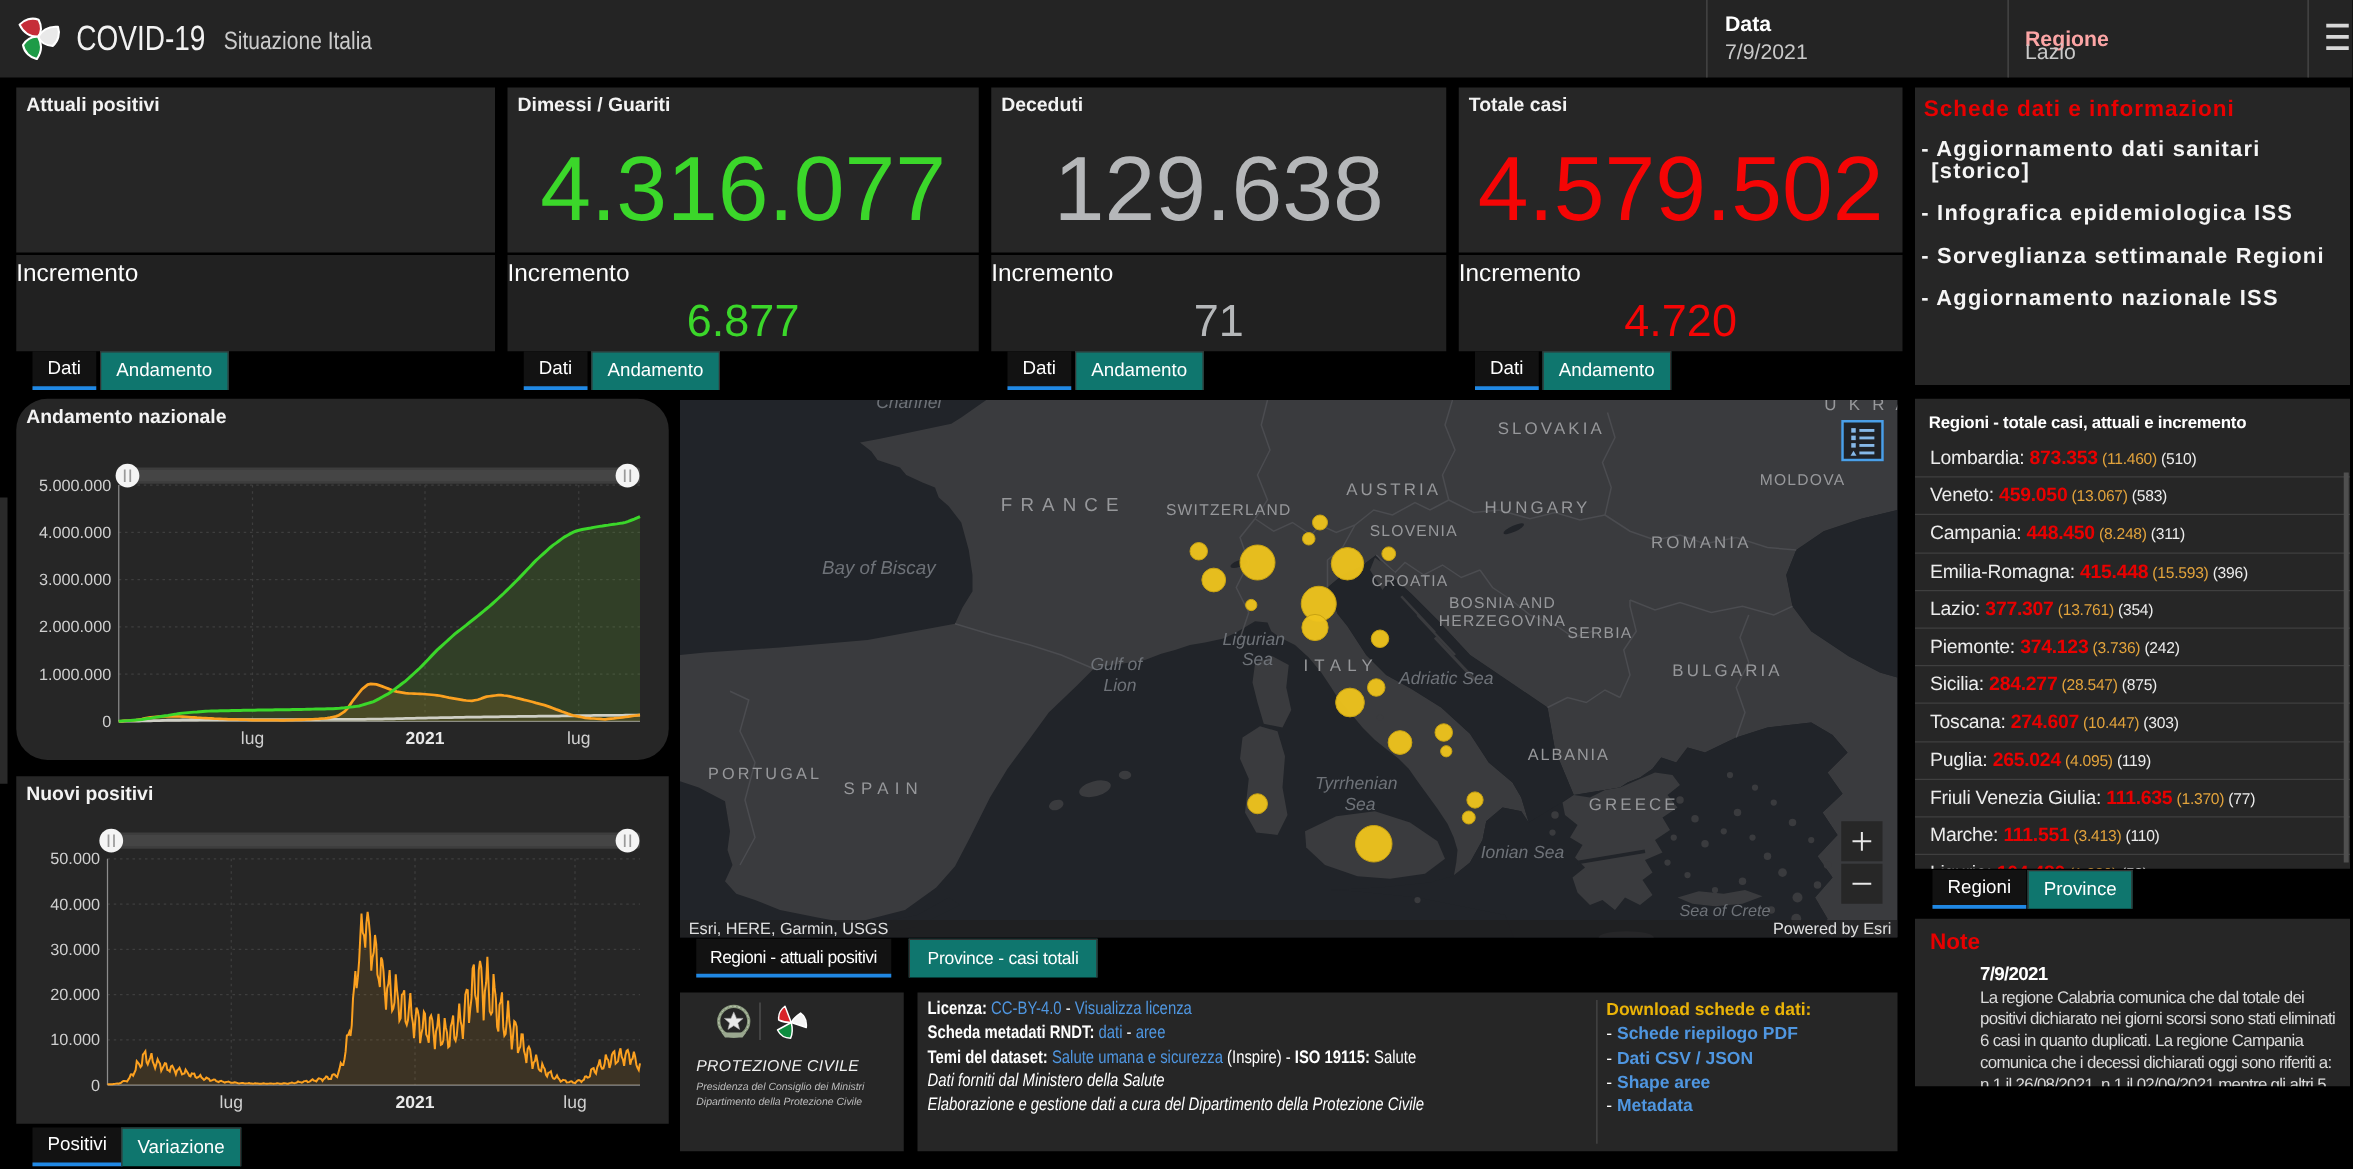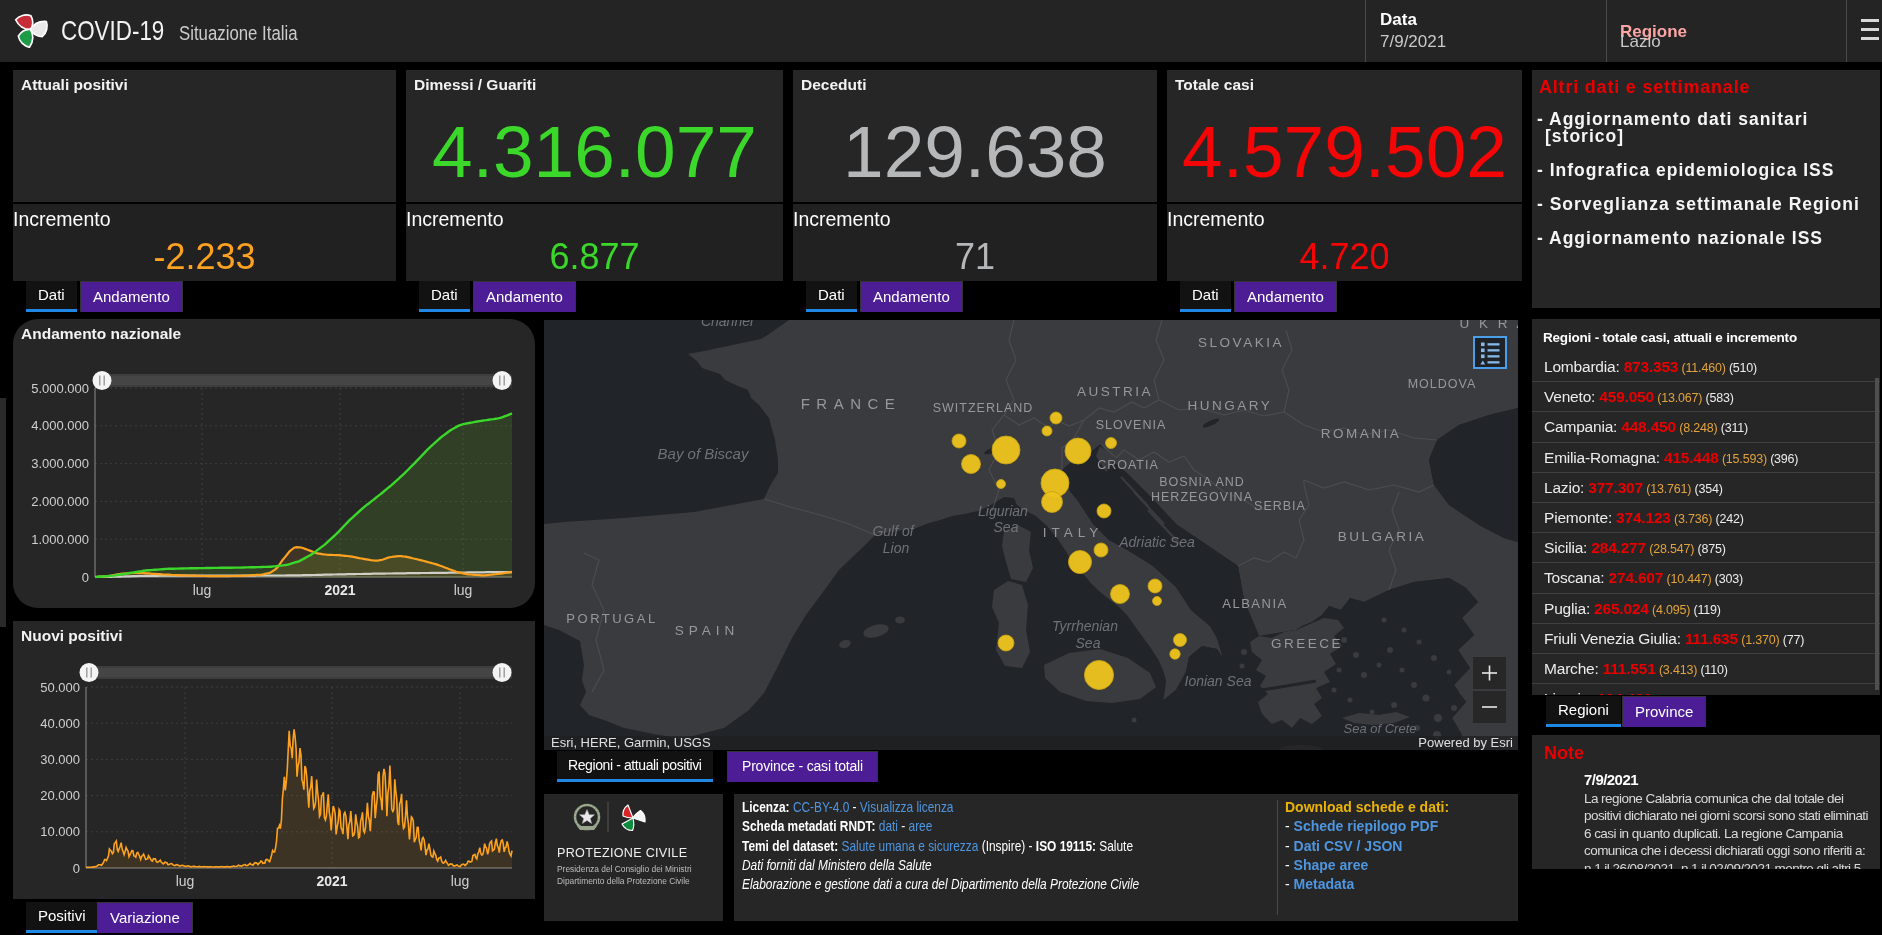--- a/index.html
+++ b/index.html
@@ -2,21 +2,21 @@
 <html><head>
 <meta charset="utf-8">
 <style>
   * { margin:0; padding:0; box-sizing:border-box; }
   html,body { width:1882px; height:935px; background:#000; overflow:hidden;
     font-family:"Liberation Sans", sans-serif; }
   .abs { position:absolute; }
   .panel { position:absolute; background:#262626; }
   .ptitle { position:absolute; left:8px; top:6px; font-size:15.5px; font-weight:bold; color:#f3f3f3; }
   .tab { position:absolute; height:31px; line-height:29px; font-size:15px; color:#fff;
-         padding:0 12px; background:#4c1d95; border:1px solid #343434; border-bottom:none; white-space:nowrap; }
+         padding:0 12px; background:#0f766e; border:1px solid #343434; border-bottom:none; white-space:nowrap; }
   .tab.active { background:#121212; border:none; border-bottom:3px solid #2088e4; line-height:28px; }
   .bignum { position:absolute; width:100%; text-align:center; font-size:73px; }
   .inclbl { position:absolute; width:100%; text-align:left; top:4px; font-size:19.5px; color:#fdfdfd; }
   .incval { position:absolute; width:100%; text-align:center; top:32px; font-size:36px; }
   .c-orange { color:#fca120; }
   .c-green  { color:#3bd72a; }
   .c-gray   { color:#b5b7b9; }
   .c-red    { color:#f50505; }
   .link { color:#4f96e0; }
   svg text { font-family:"Liberation Sans", sans-serif; }
@@ -47,21 +47,20 @@
   <div class="abs" style="left:1861px;top:19px;width:18px;height:2.5px;background:#d8d8d8;"></div>
   <div class="abs" style="left:1861px;top:28px;width:18px;height:2.5px;background:#d8d8d8;"></div>
   <div class="abs" style="left:1861px;top:37px;width:18px;height:2.5px;background:#d8d8d8;"></div>
 </div>
 
 <div class="panel" style="left:13px;top:70px;width:383px;height:132px;">
   <div class="ptitle">Attuali positivi</div>
 </div>
 <div class="panel" style="left:13px;top:204px;width:383px;height:77px;background:#212121;">
   <div class="inclbl">Incremento</div>
-    <div class="incval c-orange">-2.233</div>
 </div>
 <div class="tab active" style="left:26px;top:281px;">Dati</div>
 <div class="tab" style="left:80px;top:281px;">Andamento</div>
 
 <div class="panel" style="left:406px;top:70px;width:377px;height:132px;">
   <div class="ptitle">Dimessi / Guariti</div>
   <div class="bignum c-green" style="top:40px;">4.316.077</div>
 </div>
 <div class="panel" style="left:406px;top:204px;width:377px;height:77px;background:#212121;">
   <div class="inclbl">Incremento</div>
@@ -86,21 +85,21 @@
   <div class="bignum c-red" style="top:40px;">4.579.502</div>
 </div>
 <div class="panel" style="left:1167px;top:204px;width:355px;height:77px;background:#212121;">
   <div class="inclbl">Incremento</div>
     <div class="incval c-red">4.720</div>
 </div>
 <div class="tab active" style="left:1180px;top:281px;">Dati</div>
 <div class="tab" style="left:1234px;top:281px;">Andamento</div>
 
 <div class="panel" style="left:1532px;top:70px;width:348px;height:238px;">
-  <div class="abs" style="left:7px;top:7px;font-size:18px;letter-spacing:0.8px;font-weight:bold;color:#e80000;">Altri dati e settimanale</div>
+  <div class="abs" style="left:7px;top:7px;font-size:18px;letter-spacing:0.8px;font-weight:bold;color:#e80000;">Schede dati e informazioni</div>
   <div class="abs" style="left:5px;top:41px;font-size:17.5px;font-weight:bold;color:#f5f5f5;line-height:17px;letter-spacing:1px;">
     <p style="margin-bottom:17px;">- Aggiornamento dati sanitari<br><span style="margin-left:8px;">[storico]</span></p>
     <p style="margin-bottom:17px;">- Infografica epidemiologica ISS</p>
     <p style="margin-bottom:17px;">- Sorveglianza settimanale Regioni</p>
     <p>- Aggiornamento nazionale ISS</p>
   </div>
 </div>
 
 <div class="abs" style="left:0;top:398px;width:6px;height:229px;background:#2a2a2a;"></div>
 
@@ -352,21 +351,21 @@
 <div class="tab" style="left:1622px;top:696px;">Province</div>
 
 <div class="panel" style="left:1532px;top:735px;width:348px;height:134px;overflow:hidden;">
   <div class="abs" style="left:12px;top:8px;font-size:18px;font-weight:bold;color:#e80000;">Note</div>
   <div class="abs" style="left:52px;top:36px;width:296px;font-size:13.5px;line-height:17.5px;color:#dadada;letter-spacing:-0.55px;white-space:nowrap;">
     <b style="color:#fff;font-size:15px;">7/9/2021</b><br>
     La regione Calabria comunica che dal totale dei<br>positivi dichiarato nei giorni scorsi sono stati eliminati<br>6 casi in quanto duplicati. La regione Campania<br>comunica che i decessi dichiarati oggi sono riferiti a:<br>n.1 il 26/08/2021, n.1 il 02/09/2021 mentre gli altri 5<br>sono riconducibili alle ultime 48 ore. La regione<br>Emilia-Romagna comunica che dal totale dei positivi<br>dichiarato nei giorni scorsi, sono stati eliminati 5 casi,<br>in quanto 4 giudicati non casi e 1 perché duplicato.
   </div>
 </div>
 
-<div class="panel" style="left:544px;top:794px;width:179px;height:127px;">
+<div class="panel" style="left:544px;top:794px;width:179px;height:127px;font-style:italic;">
 
   <svg class="abs" style="left:12px;top:6px;" width="160" height="115" viewBox="0 0 160 115">
     <g transform="translate(31,17)">
       <circle cx="0" cy="0" r="12" fill="none" stroke="#8a9a7e" stroke-width="2.6"></circle>
       <circle cx="0" cy="0" r="12" fill="none" stroke="#c2ccb8" stroke-width="0.8" stroke-dasharray="2,1.5"></circle>
       <path d="M0,-7.5 L2.2,-2.3 L7.5,-2.3 L3.3,1.45 L4.65,6.5 L0,3.5 L-4.65,6.5 L-3.3,1.45 L-7.5,-2.3 L-2.2,-2.3 Z" fill="#e8e8e8" stroke="#aaa" stroke-width="0.5"></path>
       <path d="M-10,9 L10,9 L7,13 L-7,13 Z" fill="#9aa78f"></path>
     </g>
     <line x1="52" y1="2" x2="52" y2="32" stroke="#555" stroke-width="1"></line>
     <g transform="translate(77,18) scale(0.5)" stroke="#fff" stroke-width="2.4" stroke-linejoin="round">

